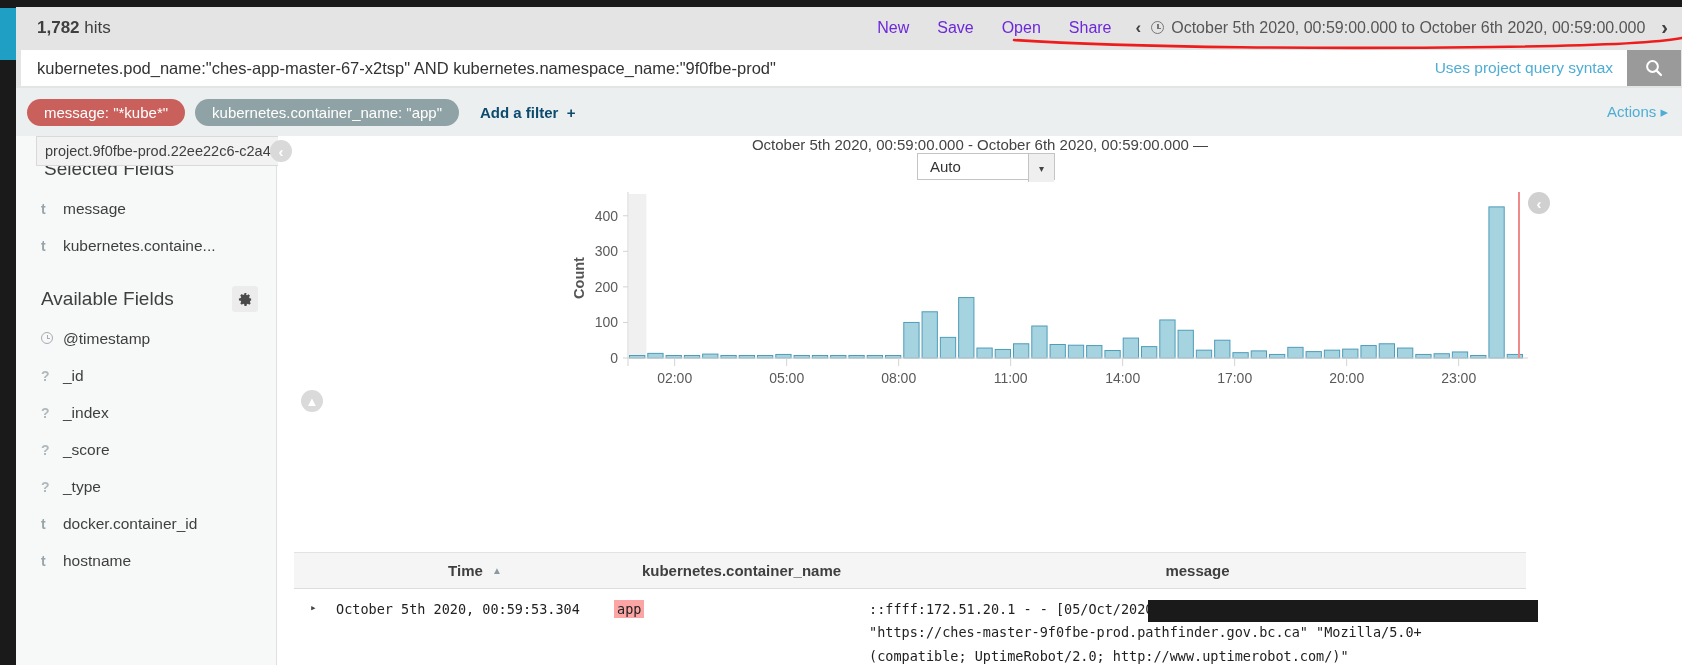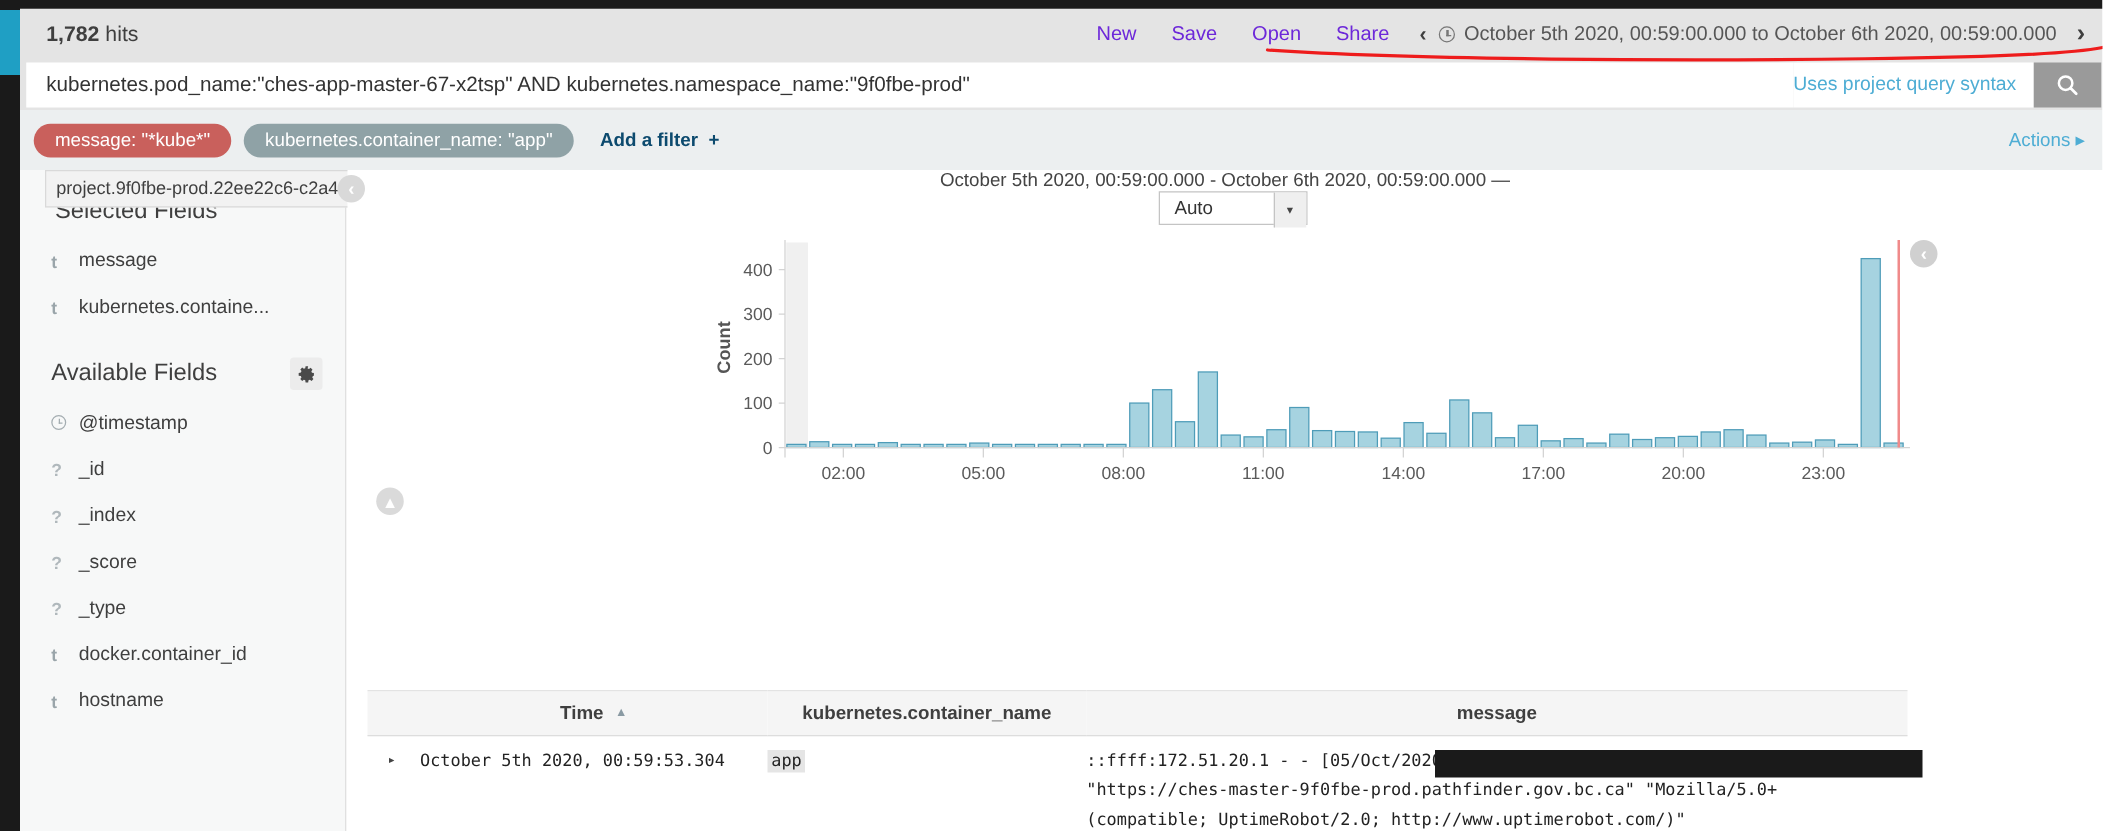--- a/index.html
+++ b/index.html
@@ -133,21 +133,21 @@
   }
 
   
   .main { position:absolute; left:278px; top:136px; width:1404px; height:529px; background:#fff; }
 
   .chart-head {
     position:relative; height:44px; display:flex; align-items:center; justify-content:center;flex-direction:column;
   }
   .chart-range { font-size:15px; color:#444; white-space:nowrap; }
   .interval-sel {
-    margin-left:12px; width:119px; height:30px; border:1px solid #c4c4c4; background:#fff;
+    margin-left:12px; width:138px; height:30px; border:1px solid #c4c4c4; background:#fff;
     display:flex; align-items:center; padding-left:12px; font-size:15px; color:#333;
     cursor:pointer; position:relative;
   }
   .interval-caret {
     position:absolute; right:0; top:0; width:26px; height:28px; background:#efefef;
     border-left:1px solid #c4c4c4; display:flex; align-items:center; justify-content:center;
     font-size:10px; color:#444;
   }
 
   .chartwrap { position:relative; width:1404px; height:230px; }
@@ -168,21 +168,21 @@
   td {
     border-bottom:1px solid #e8e8e8; vertical-align:top; padding:9px 0 10px 0;
     font-family:"DejaVu Sans Mono", monospace; font-size:13.5px; color:#222; line-height:1.73;
   }
   .c-exp { width:42px; }
   .c-time { width:278px; }
   .c-cont { width:255px; }
   .c-msg { width:657px; }
   .caret-cell { color:#444; font-size:11px; padding-left:16px; }
   .sortarrow { display:inline-block; margin-left:5px; color:#8a9aa3; font-size:10px; vertical-align:2px;}
-  .hl { background:#e5e5e5; padding:1px 3px; }
+  .hl { background:#fca5a5; padding:1px 3px; }
   .msgline { white-space:nowrap; }
   .black-bar {
     position:absolute; left:1148px; top:600px; width:390px; height:22px; background:#1a1a1a; z-index:20;
   }
   .ts-label {
     position:absolute; right:16px; top:0px; font-size:13.5px; color:#8a9aa3; font-weight:bold;
   }
 </style>
 </head>
 <body>

